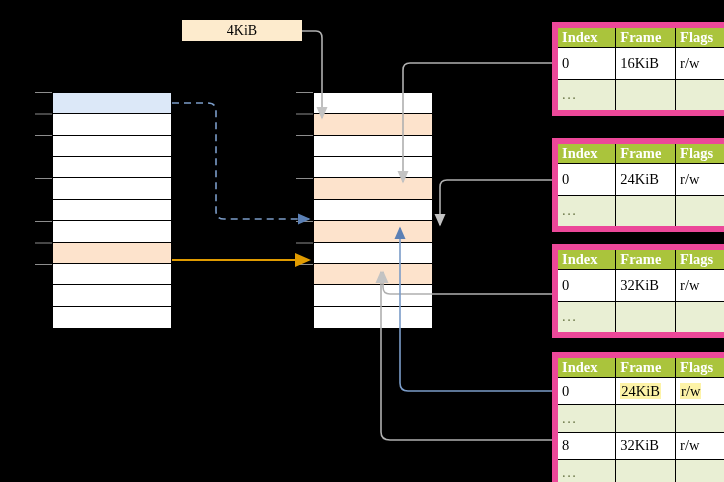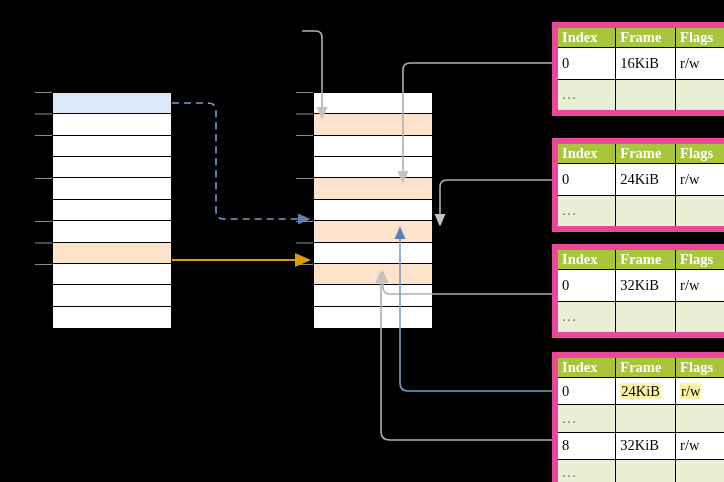--- a/index.html
+++ b/index.html
@@ -38,20 +38,23 @@
 
   
   #wires{position:absolute;left:0;top:0;width:724px;height:482px;
          pointer-events:none;}
 </style>
 </head>
 <body>
 
 <div id="stage">
 
+  <div class="kib-label" style="left:182px;top:20px;width:120px;height:21px;">
+    <span>4KiB</span>
+  </div>
 
   <div class="memcol" id="col-virtual" style="left:52px;top:92px;width:120px;height:237px;">
       <div class="memrow blue" style="height: 21.3636px;"></div>
       <div class="memrow " style="height: 21.3636px;"></div>
       <div class="memrow " style="height: 21.3636px;"></div>
       <div class="memrow " style="height: 21.3636px;"></div>
       <div class="memrow " style="height: 21.3636px;"></div>
       <div class="memrow " style="height: 21.3636px;"></div>
       <div class="memrow " style="height: 21.3636px;"></div>
       <div class="memrow peach" style="height: 21.3636px;"></div>

